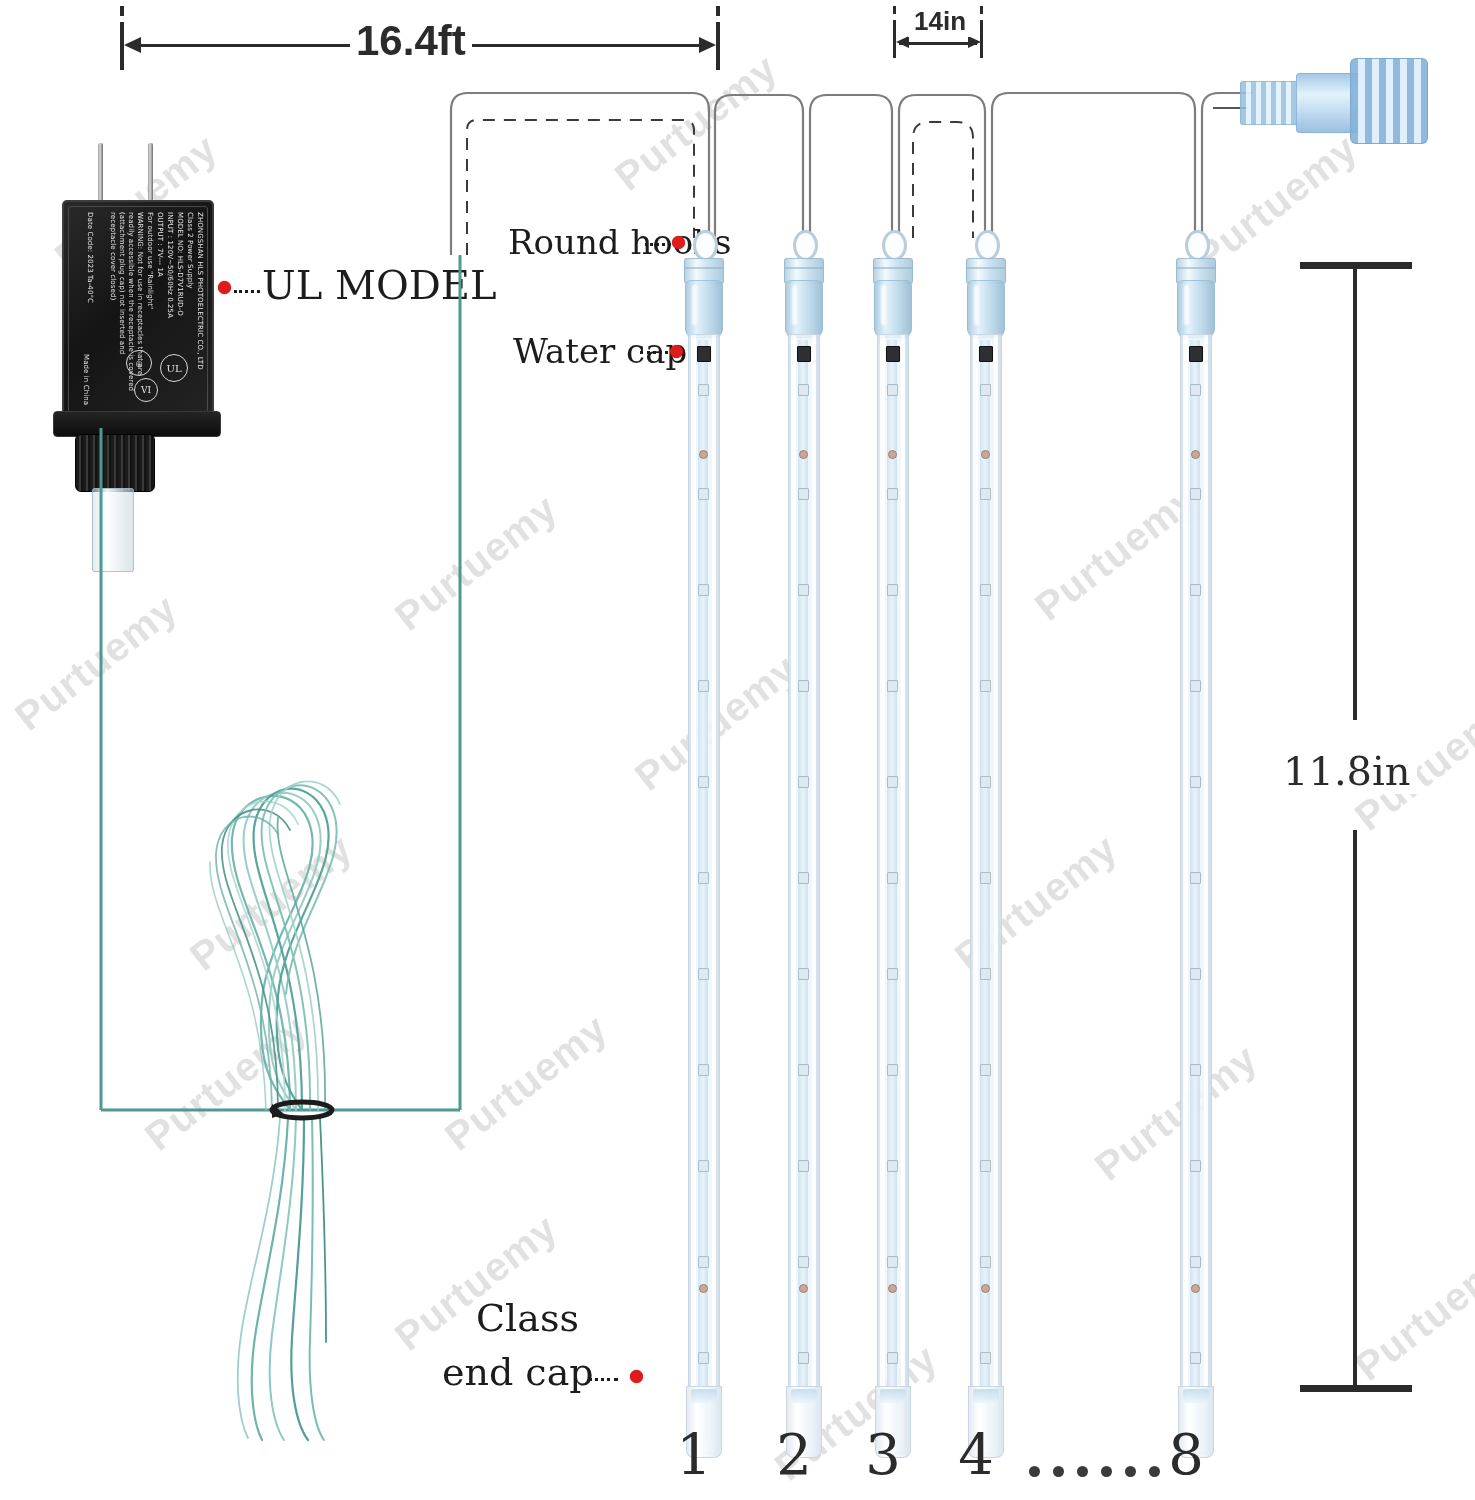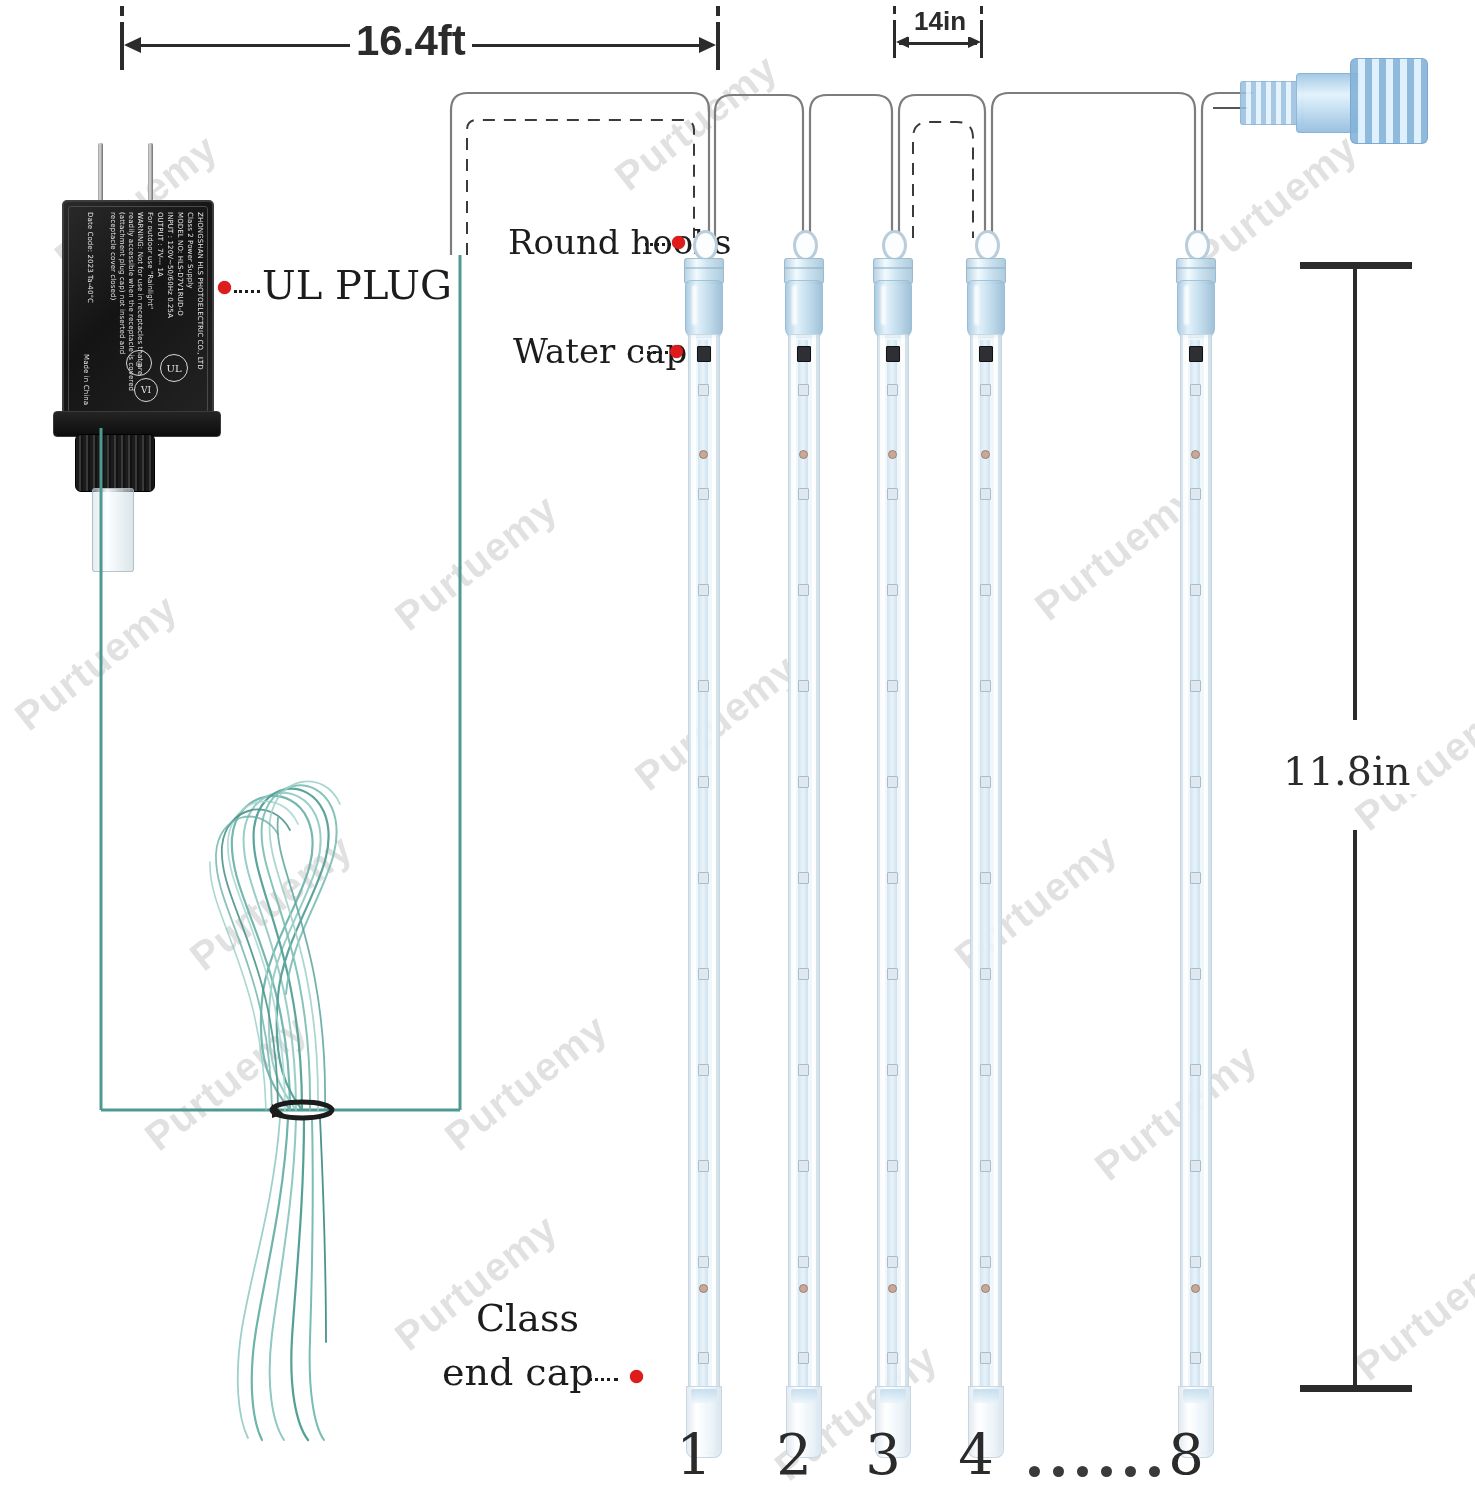--- a/index.html
+++ b/index.html
@@ -183,21 +183,21 @@
     </div>
 
     <div class="brick-foot" style="left:3px;top:271px;width:166px;height:24px;"></div>
     <div class="nut" style="left:25px;top:294px;width:78px;height:56px;"></div>
     <div class="barrel" style="left:42px;top:348px;width:40px;height:82px;"></div>
   </div>
 
   <div>
     <div class="reddot" style="left:218px;top:281px;"></div>
     <div class="dotlead" style="left:234px;top:290px;width:26px;"></div>
-    <div class="lbl" style="left:262px;top:262px;font-size:40px;">UL PLUG</div>
+    <div class="lbl" style="left:262px;top:262px;font-size:40px;">UL MODEL</div>
   </div>
 
   <svg class="overlay" viewBox="0 0 1475 1500">
     <defs>
       <linearGradient id="teal" x1="0" y1="0" x2="0" y2="1">
         <stop offset="0%" stop-color="#79bdb4"></stop>
         <stop offset="50%" stop-color="#4e9a92"></stop>
         <stop offset="100%" stop-color="#78bcb3"></stop>
       </linearGradient>
     </defs>

